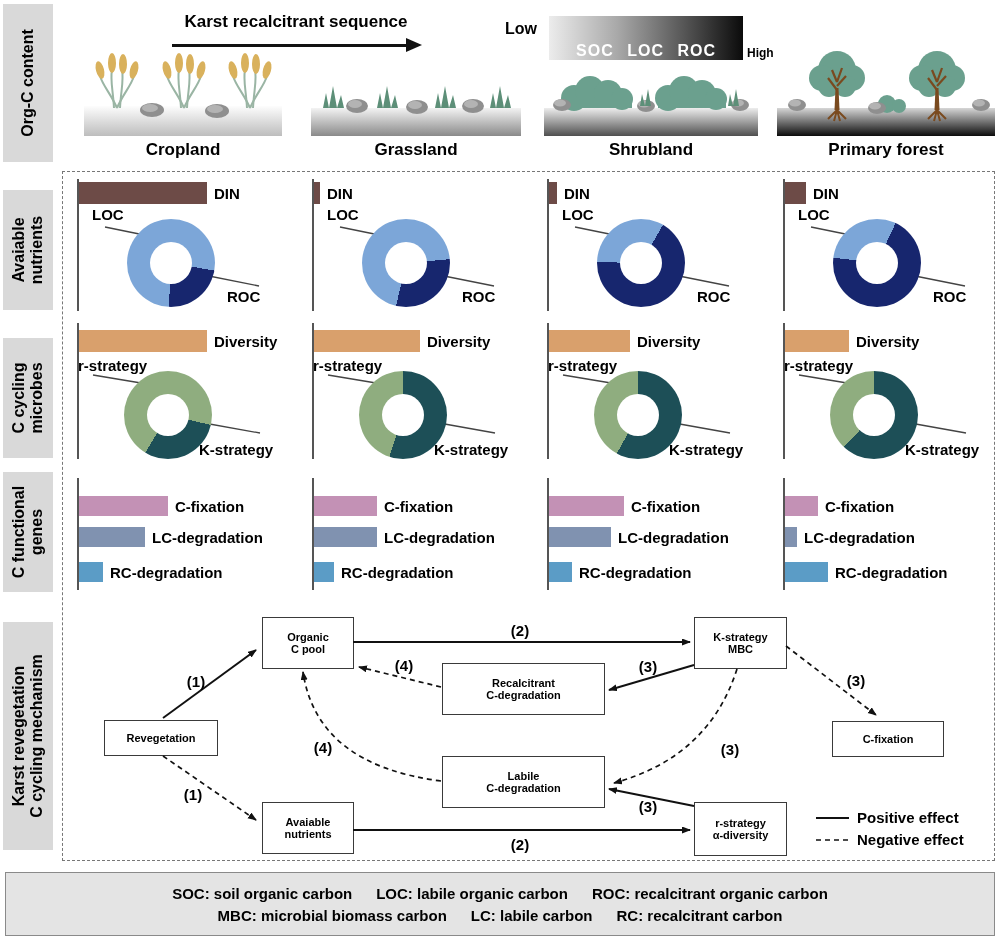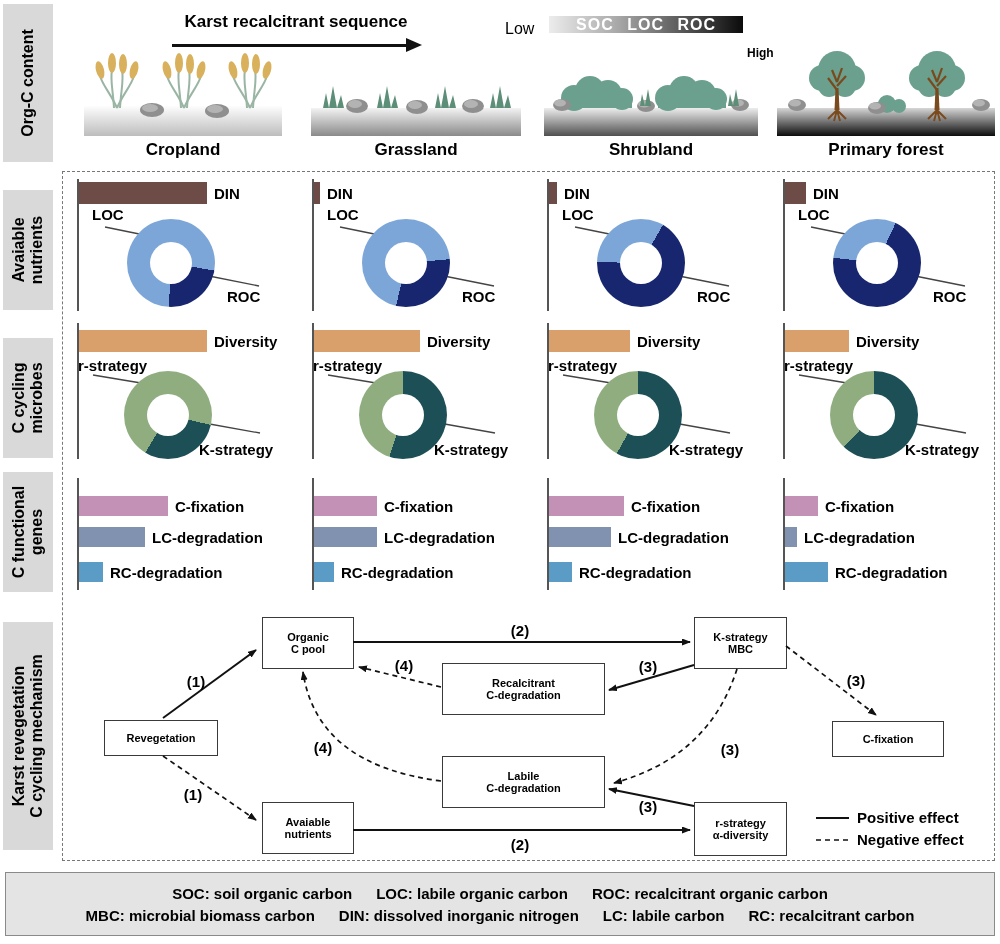--- a/index.html
+++ b/index.html
@@ -9,25 +9,25 @@
   .side-box{position:absolute;left:3px;width:50px;background:#d9d9d9;}
   .side-box .rot{position:absolute;top:50%;left:50%;transform:translate(-50%,-50%) rotate(-90deg);
         white-space:nowrap;text-align:center;font-weight:700;font-size:16px;line-height:1.15;}
   
   .seq-title{position:absolute;left:168px;top:12px;width:256px;text-align:center;
         font-weight:700;font-size:17px;}
   .seq-arrow{position:absolute;left:172px;top:38px;width:250px;height:14px;}
   .seq-arrow .shaft{position:absolute;left:0;top:6px;right:14px;height:3px;background:#111;}
   .seq-arrow .head{position:absolute;right:0;top:0;width:0;height:0;
         border-top:7px solid transparent;border-bottom:7px solid transparent;border-left:16px solid #111;}
-  .grad-low{position:absolute;left:505px;top:20px;font-weight:400;font-size:16px;}
+  .grad-low{position:absolute;left:505px;top:20px;font-weight:700;font-size:16px;}
   .grad-high{position:absolute;left:747px;top:20px;font-weight:700;font-size:12px;margin-top:26px;}
-  .grad-bar{position:absolute;left:549px;top:16px;width:194px;height:17px;
+  .grad-bar{position:absolute;left:549px;top:16px;width:194px;height:44px;
         background:linear-gradient(90deg,#ececec 0%,#a9a9a9 35%,#555 70%,#0b0b0b 100%);
-        display:flex;align-items:flex-start;justify-content:center;color:#fff;font-weight:700;
+        display:flex;align-items:flex-end;justify-content:center;color:#fff;font-weight:700;
         font-size:16px;letter-spacing:1px;word-spacing:8px;}
   .land{position:absolute;top:50px;width:222px;height:112px;}
   .land svg{display:block;}
   .land .land-label{position:absolute;left:0;right:0;top:90px;text-align:center;
         font-weight:700;font-size:17px;}
   
   #frame{position:absolute;left:62px;top:171px;width:931px;height:688px;border:1.6px dashed #777;}
   
   .chart-panel{position:absolute;width:212px;}
   .row-nut{top:176px;height:142px;}
@@ -500,19 +500,18 @@
   </svg>
 
   <div id="abbr">
     <div class="abbr-row">
       <span>SOC: soil organic carbon</span>
       <span>LOC: labile organic carbon</span>
       <span>ROC: recalcitrant organic carbon</span>
     </div>
     <div class="abbr-row">
       <span>MBC: microbial biomass carbon</span>
-      <span>DIN: dissolved inorganic nitrogen</span>
       <span>LC: labile carbon</span>
       <span>RC: recalcitrant carbon</span>
     </div>
   </div>
 
 </div>
 
 </body></html>

